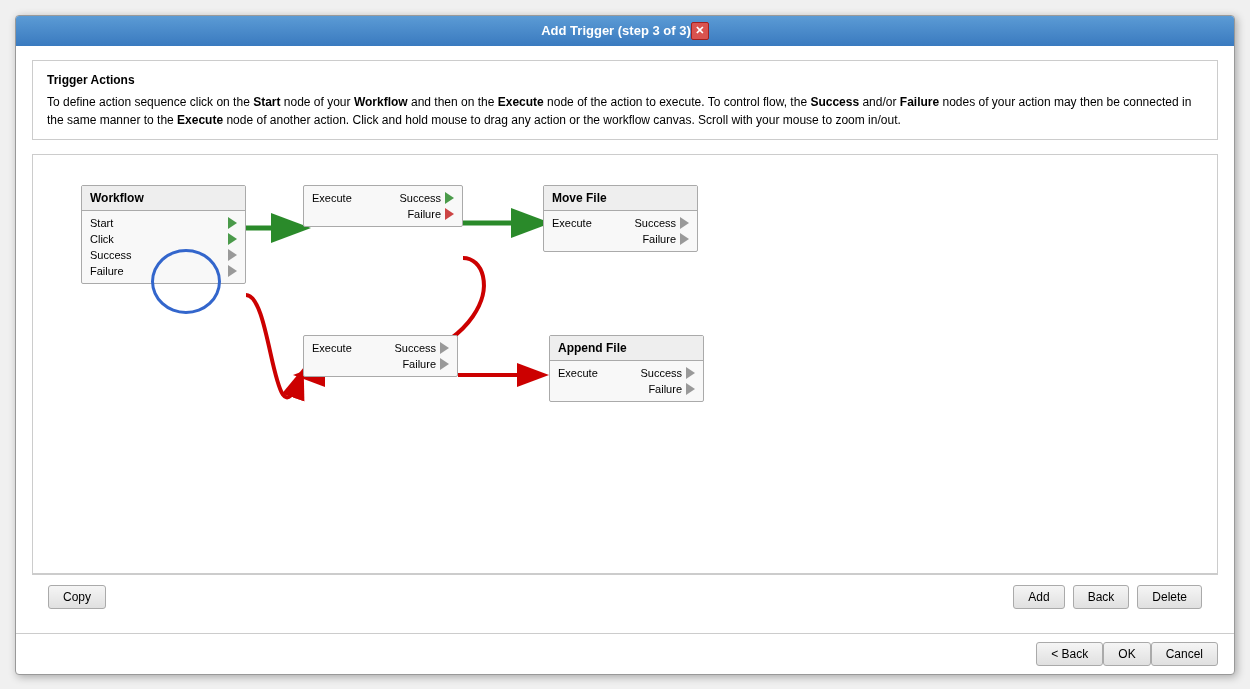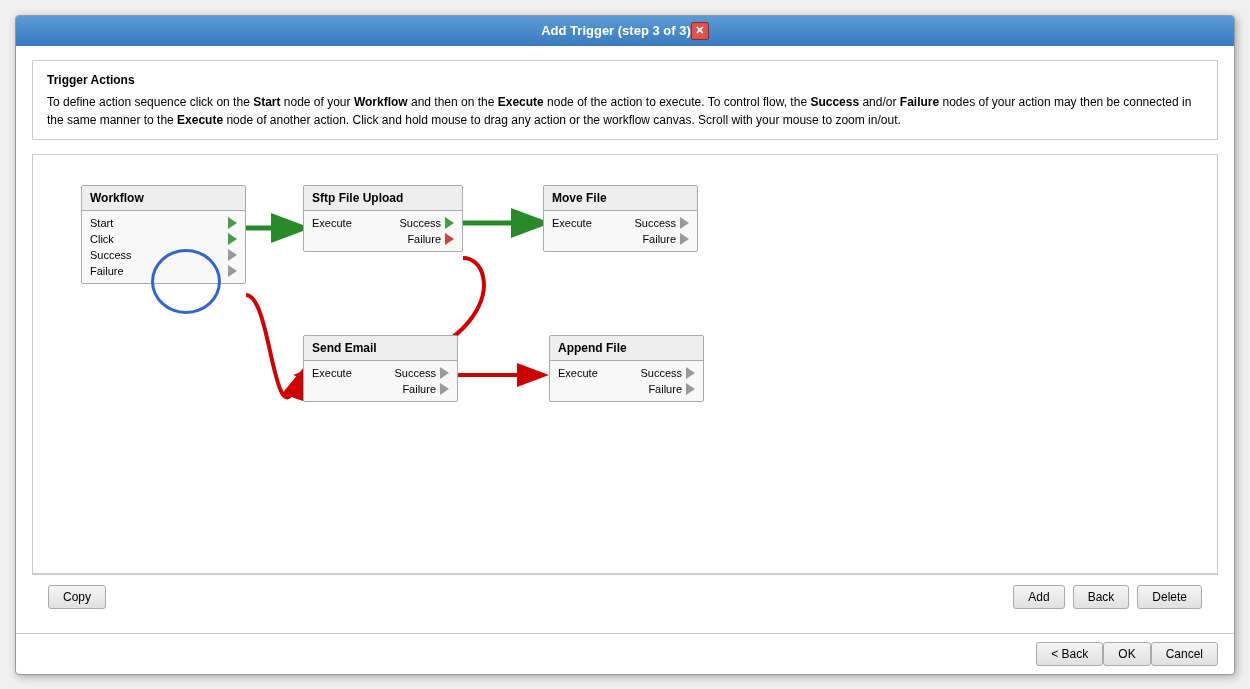--- a/index.html
+++ b/index.html
@@ -249,21 +249,20 @@
           <div class="node-row">
             <span>Failure</span>
             <div class="port-arrow"></div>
           </div>
         </div>
       </div>
 
       <div class="selected-circle"></div>
 
       <div class="node sftp-node">
-        <div class="node-title">Sftp File Upload</div>
         <div class="node-body">
           <div class="node-row">
             <span>Execute</span>
             <div style="display:flex;align-items:center;gap:4px;">
               <span>Success</span>
               <div class="port-arrow green"></div>
             </div>
           </div>
           <div class="node-row">
             <span></span>
@@ -289,21 +288,20 @@
             <span></span>
             <div style="display:flex;align-items:center;gap:4px;">
               <span>Failure</span>
               <div class="port-arrow"></div>
             </div>
           </div>
         </div>
       </div>
 
       <div class="node email-node">
-        <div class="node-title">Send Email</div>
         <div class="node-body">
           <div class="node-row">
             <span>Execute</span>
             <div style="display:flex;align-items:center;gap:4px;">
               <span>Success</span>
               <div class="port-arrow"></div>
             </div>
           </div>
           <div class="node-row">
             <span></span>

